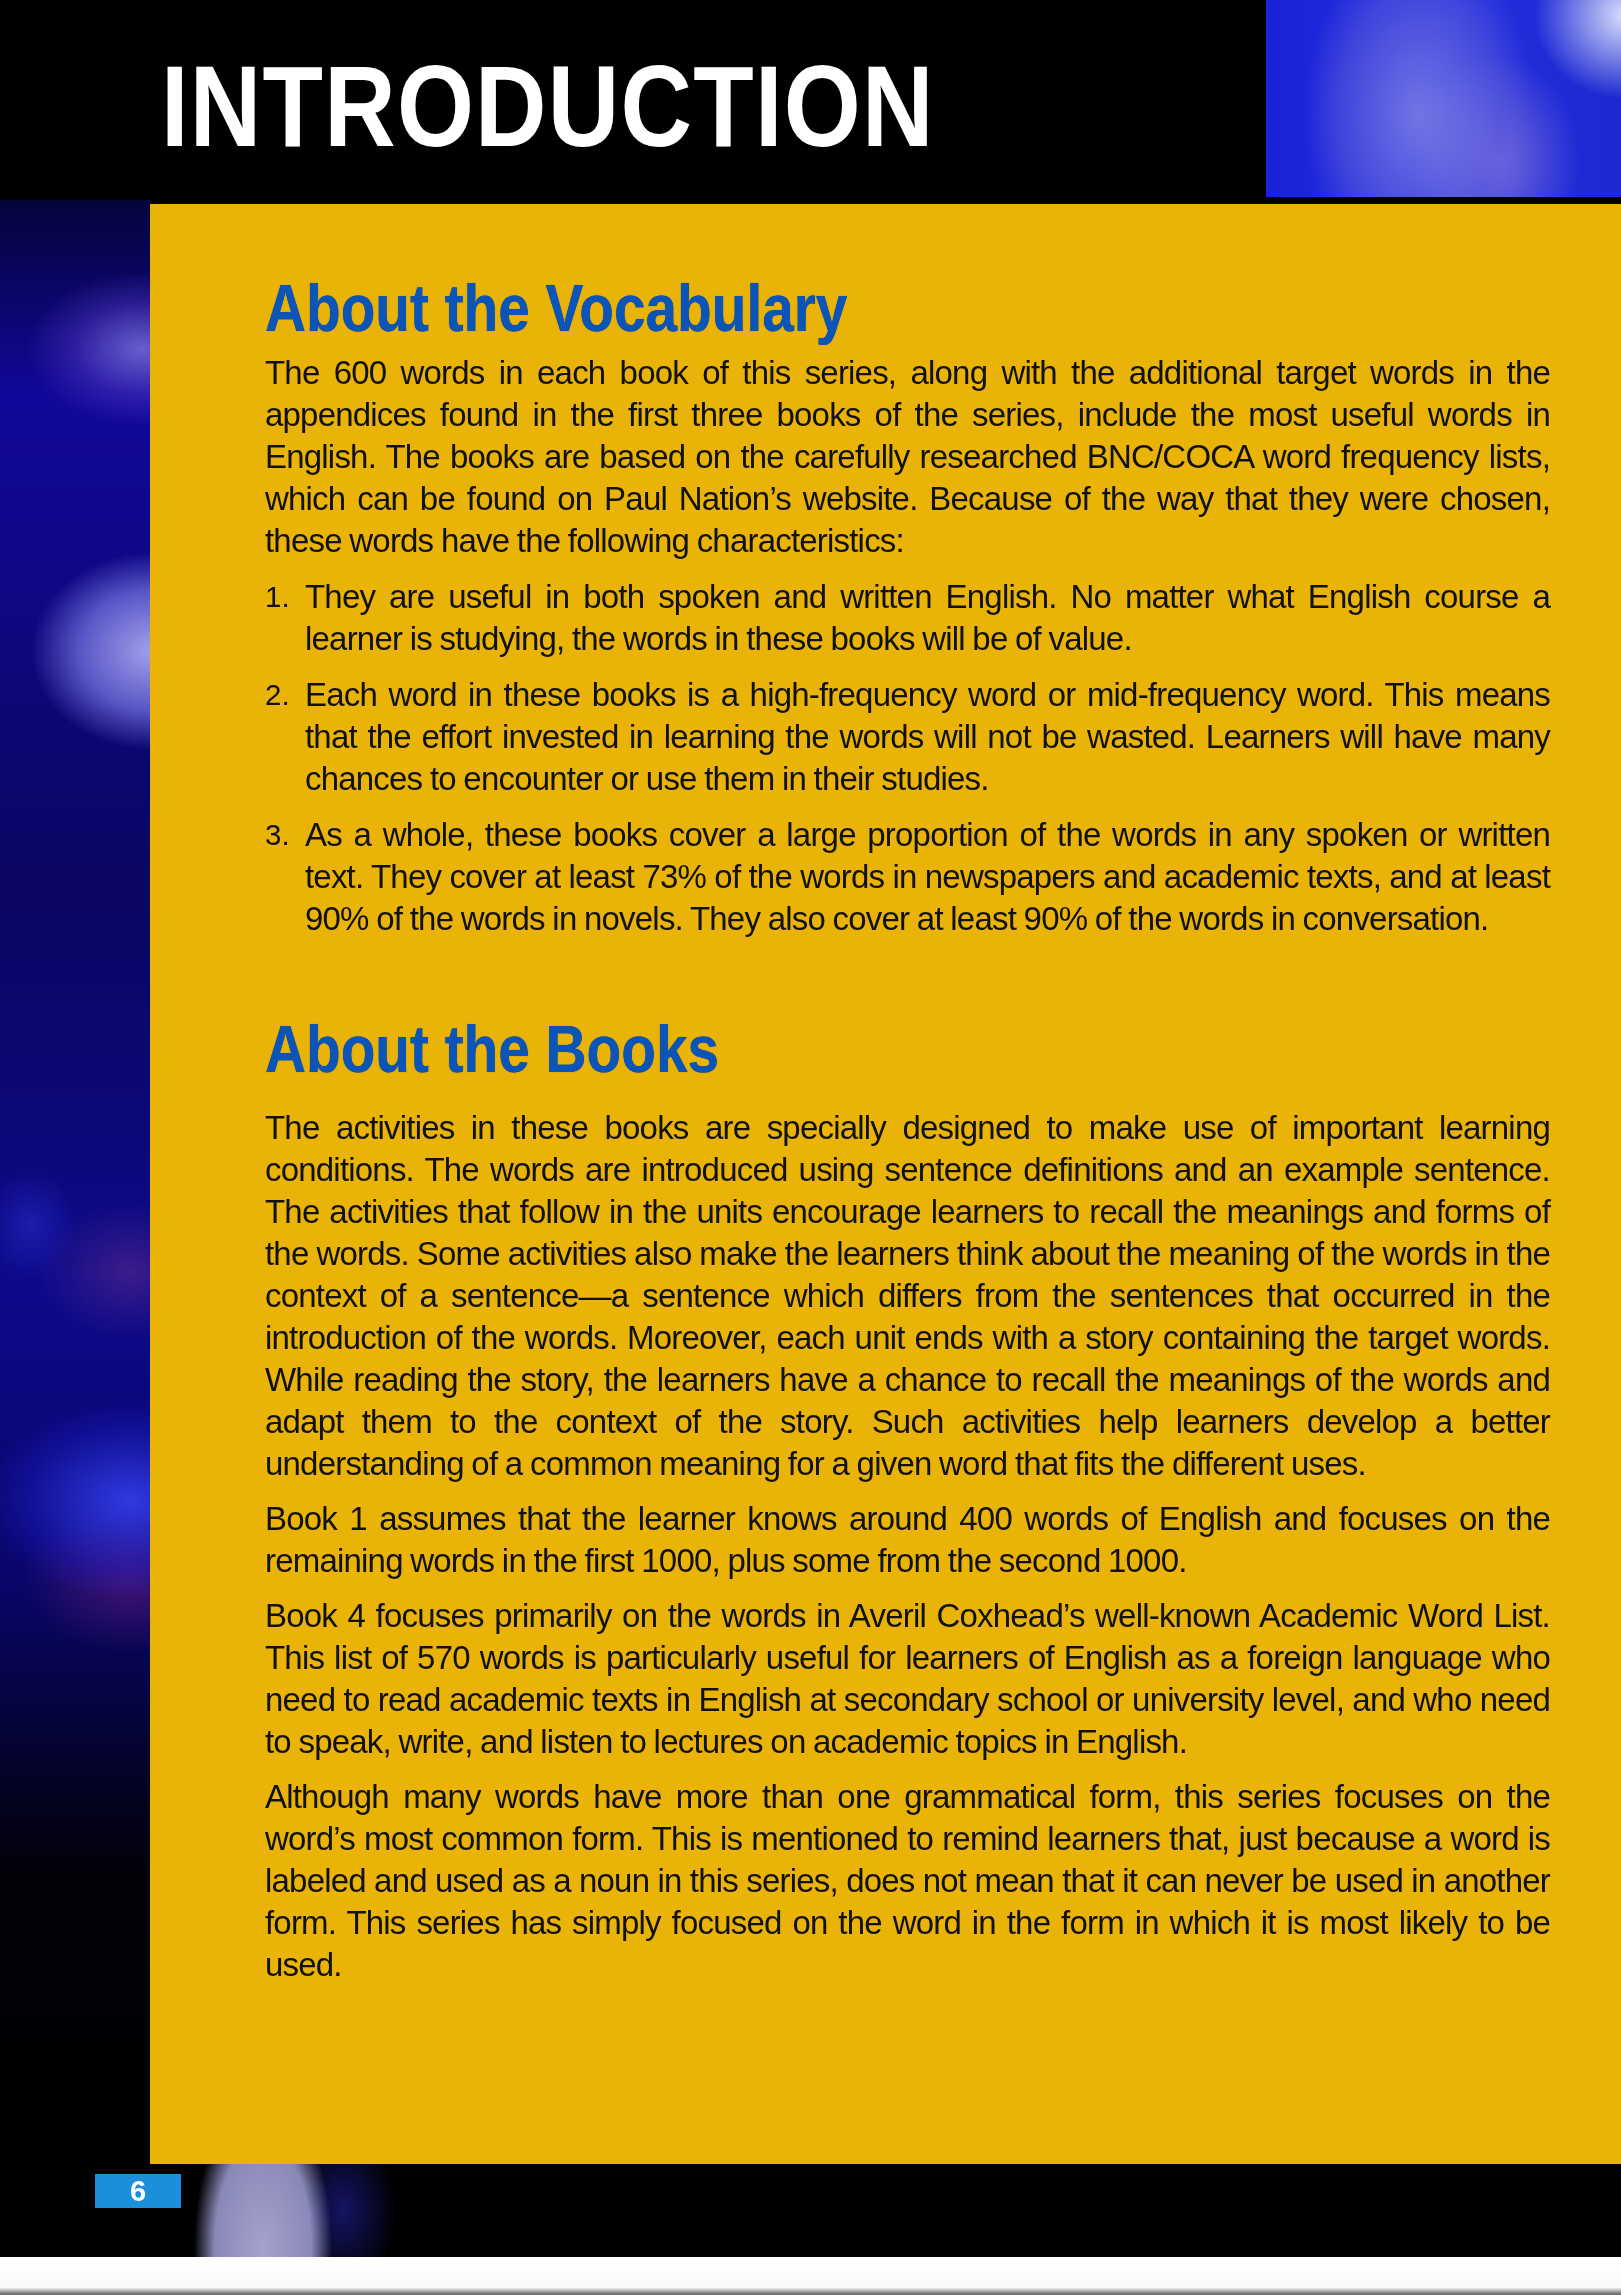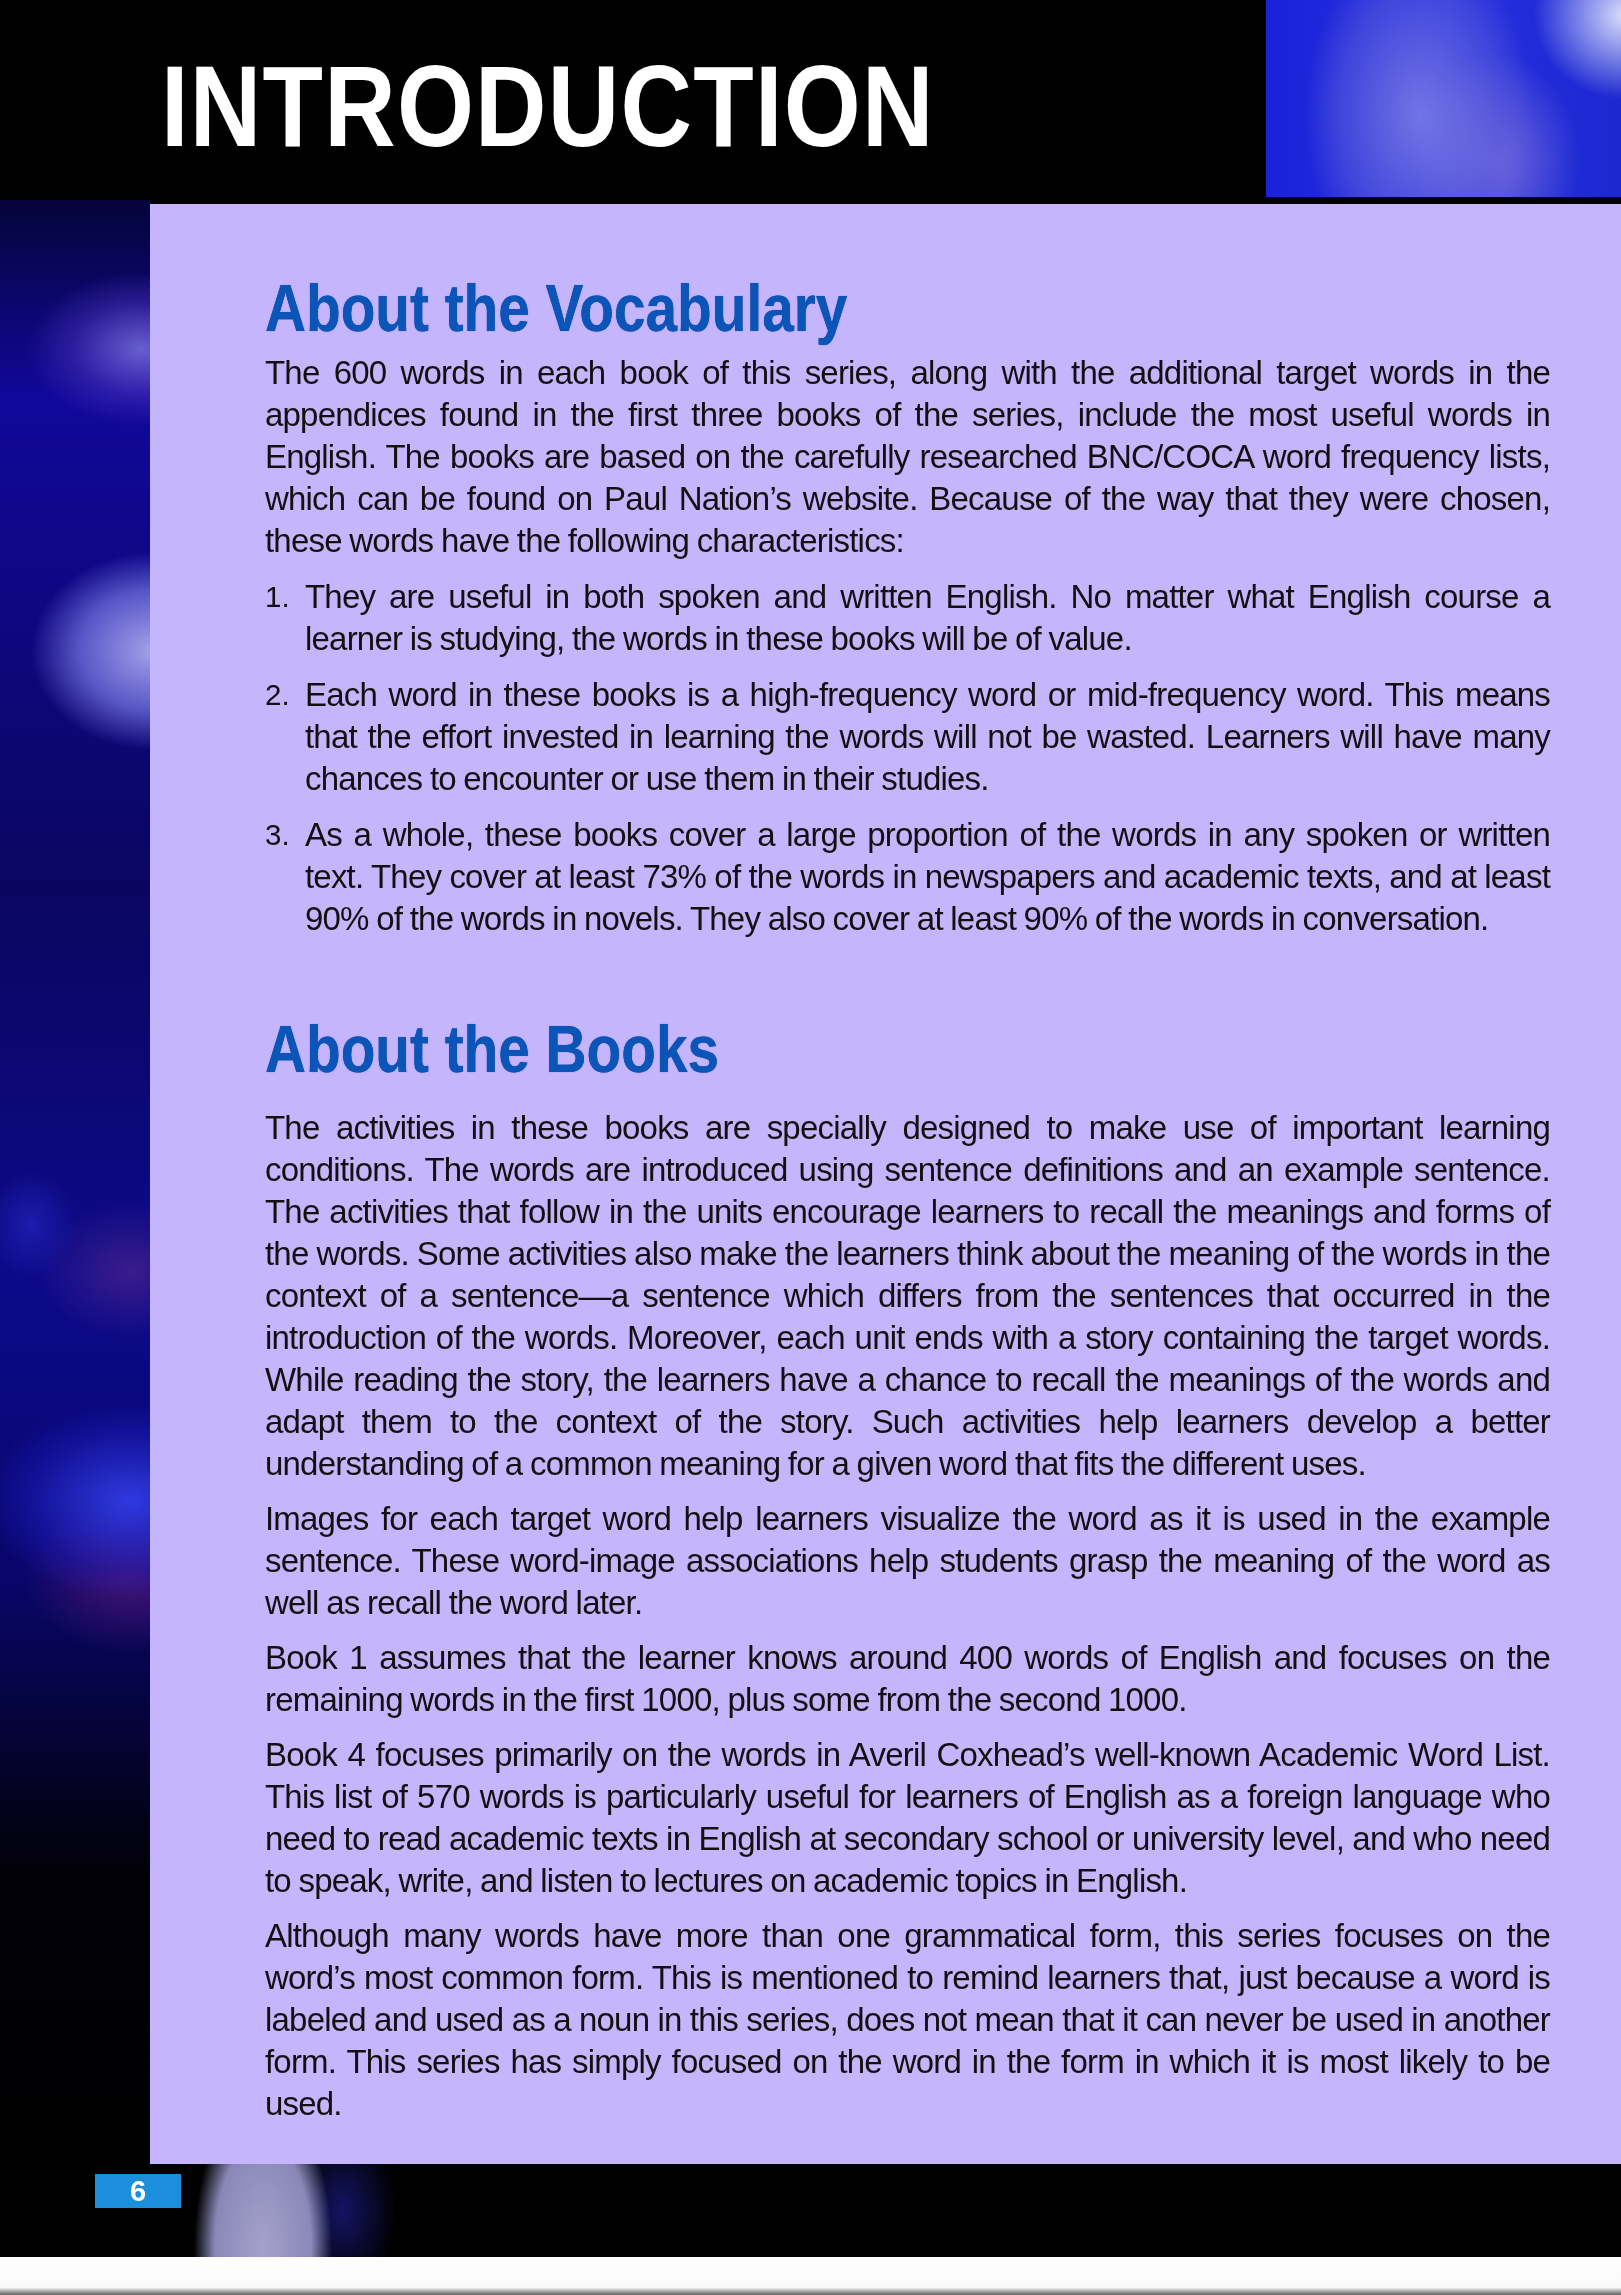--- a/index.html
+++ b/index.html
@@ -55,21 +55,21 @@
       font-size: 115px;
       line-height: 115px;
       letter-spacing: 1.5px;
       transform: scaleX(0.86);
       transform-origin: left top;
     }
     .content-panel {
       position: absolute;
       left: 150px; top: 204px;
       width: 1471px; height: 1960px;
-      background: #c4b5fd;
+      background: #eab308;
     }
     .content {
       position: absolute;
       left: 115px; top: 0;
       width: 1285px;
       color: #111111;
     }
     .section-heading {
       font-family: "Liberation Sans", "DejaVu Sans", sans-serif;
       font-weight: 700;
@@ -177,21 +177,20 @@
         <li class="list-item">
           <span class="list-num">3.</span>
           <p class="para">As a whole, these books cover a large proportion of the words in any spoken or written text. They cover at least 73% of the words in newspapers and academic texts, and at least 90% of the words in novels. They also cover at least 90% of the words in conversation.</p>
         </li>
       </ol>
 
       <h2 class="section-heading books-heading">About the Books</h2>
 
       <div class="books-paras">
         <p class="para">The activities in these books are specially designed to make use of important learning conditions. The words are introduced using sentence definitions and an example sentence. The activities that follow in the units encourage learners to recall the meanings and forms of the words. Some activities also make the learners think about the meaning of the words in the context of a sentence—a sentence which differs from the sentences that occurred in the introduction of the words. Moreover, each unit ends with a story containing the target words. While reading the story, the learners have a chance to recall the meanings of the words and adapt them to the context of the story. Such activities help learners develop a better understanding of a common meaning for a given word that fits the different uses.</p>
-        <p class="para">Images for each target word help learners visualize the word as it is used in the example sentence. These word-image associations help students grasp the meaning of the word as well as recall the word later.</p>
         <p class="para">Book 1 assumes that the learner knows around 400 words of English and focuses on the remaining words in the first 1000, plus some from the second 1000.</p>
         <p class="para">Book 4 focuses primarily on the words in Averil Coxhead’s well-known Academic Word List. This list of 570 words is particularly useful for learners of English as a foreign language who need to read academic texts in English at secondary school or university level, and who need to speak, write, and listen to lectures on academic topics in English.</p>
         <p class="para">Although many words have more than one grammatical form, this series focuses on the word’s most common form. This is mentioned to remind learners that, just because a word is labeled and used as a noun in this series, does not mean that it can never be used in another form. This series has simply focused on the word in the form in which it is most likely to be used.</p>
       </div>
 
     </div>
   </div>
 
   <div class="bottom-band">
     <div class="bottom-bokeh"></div>

